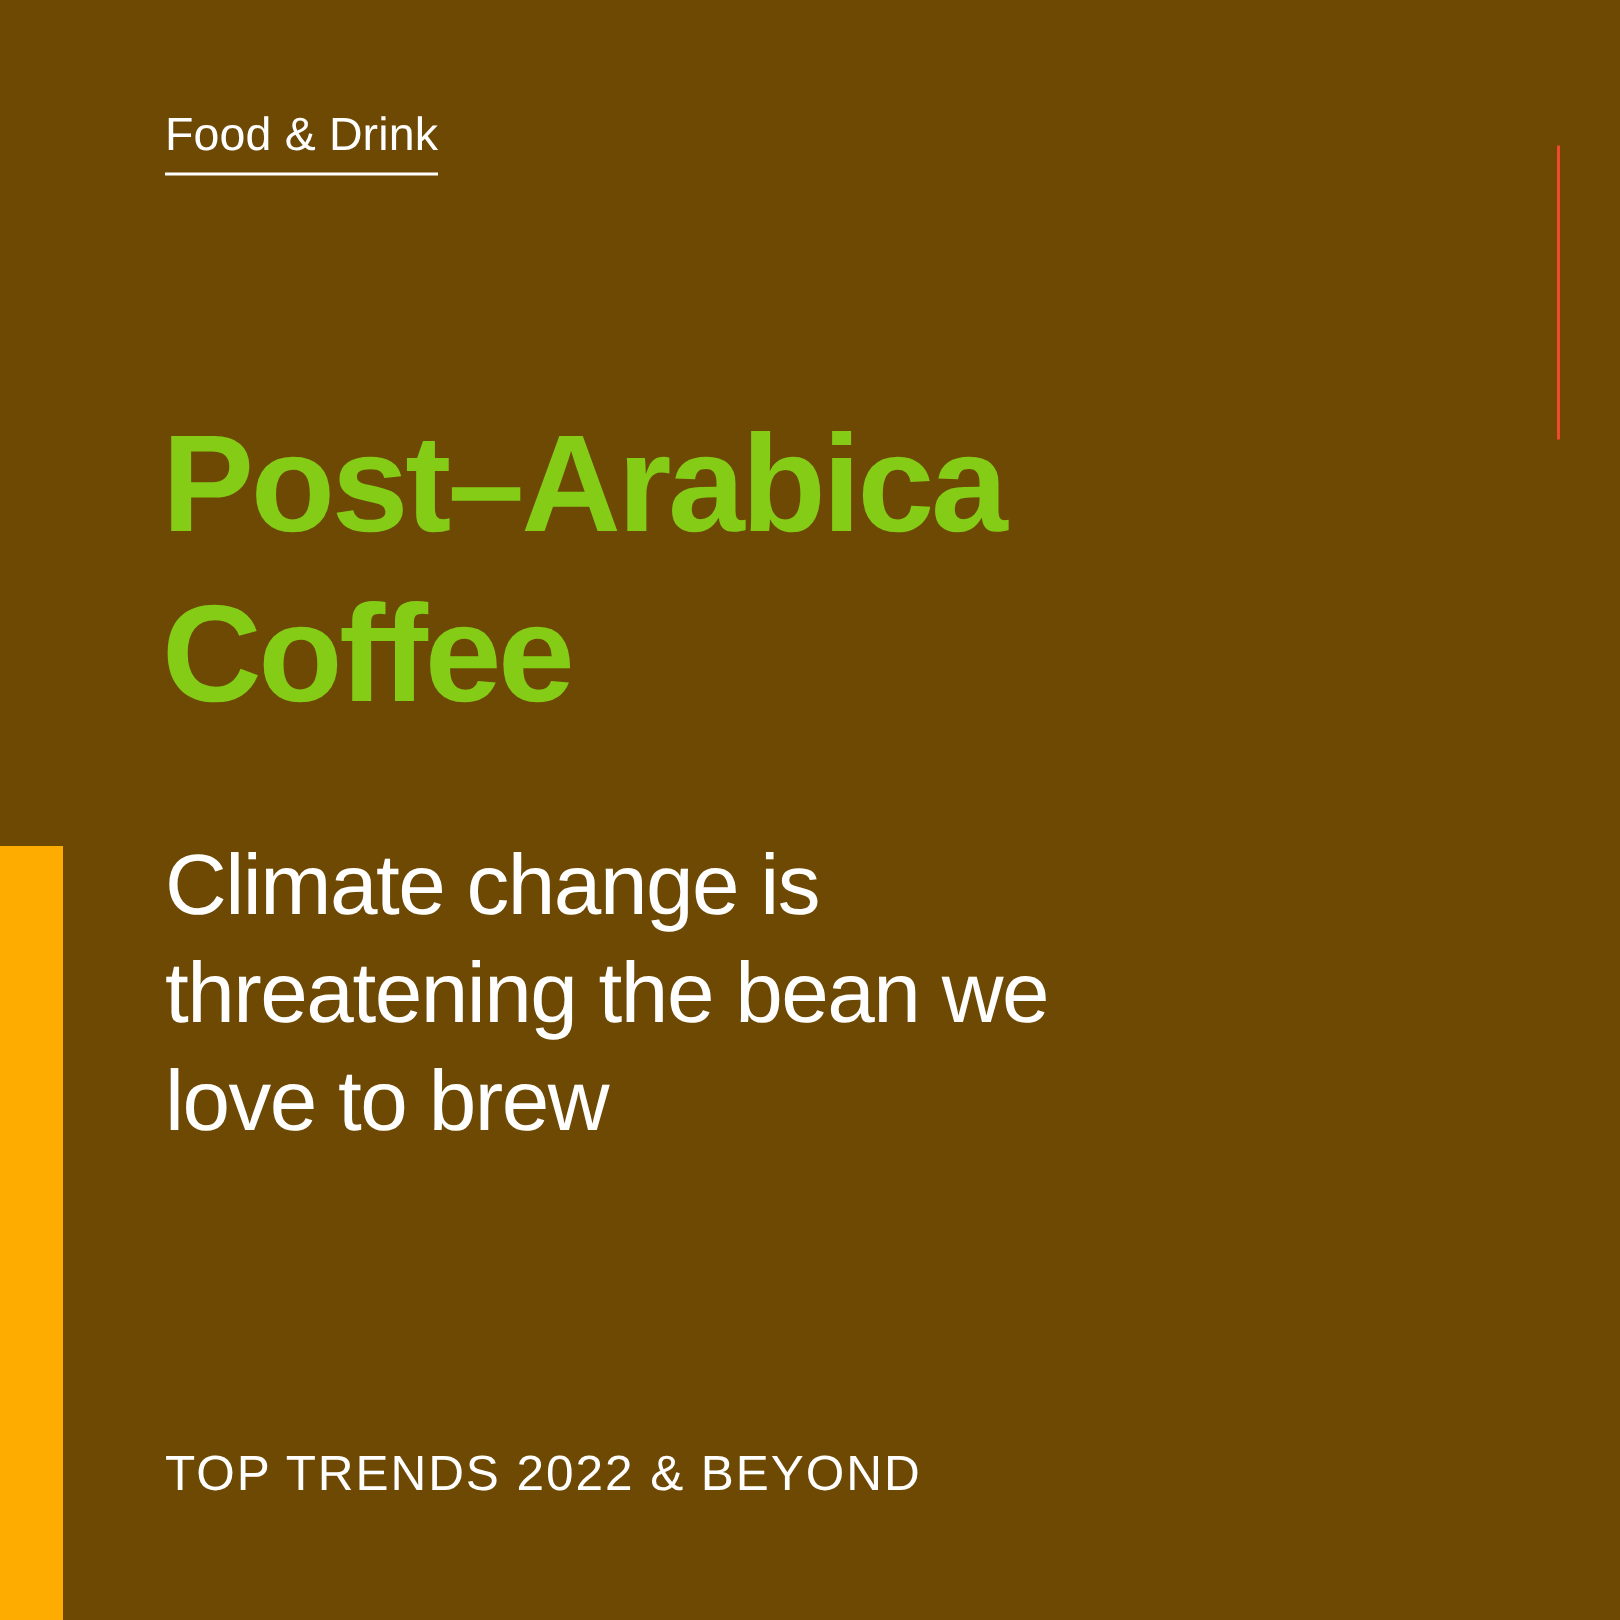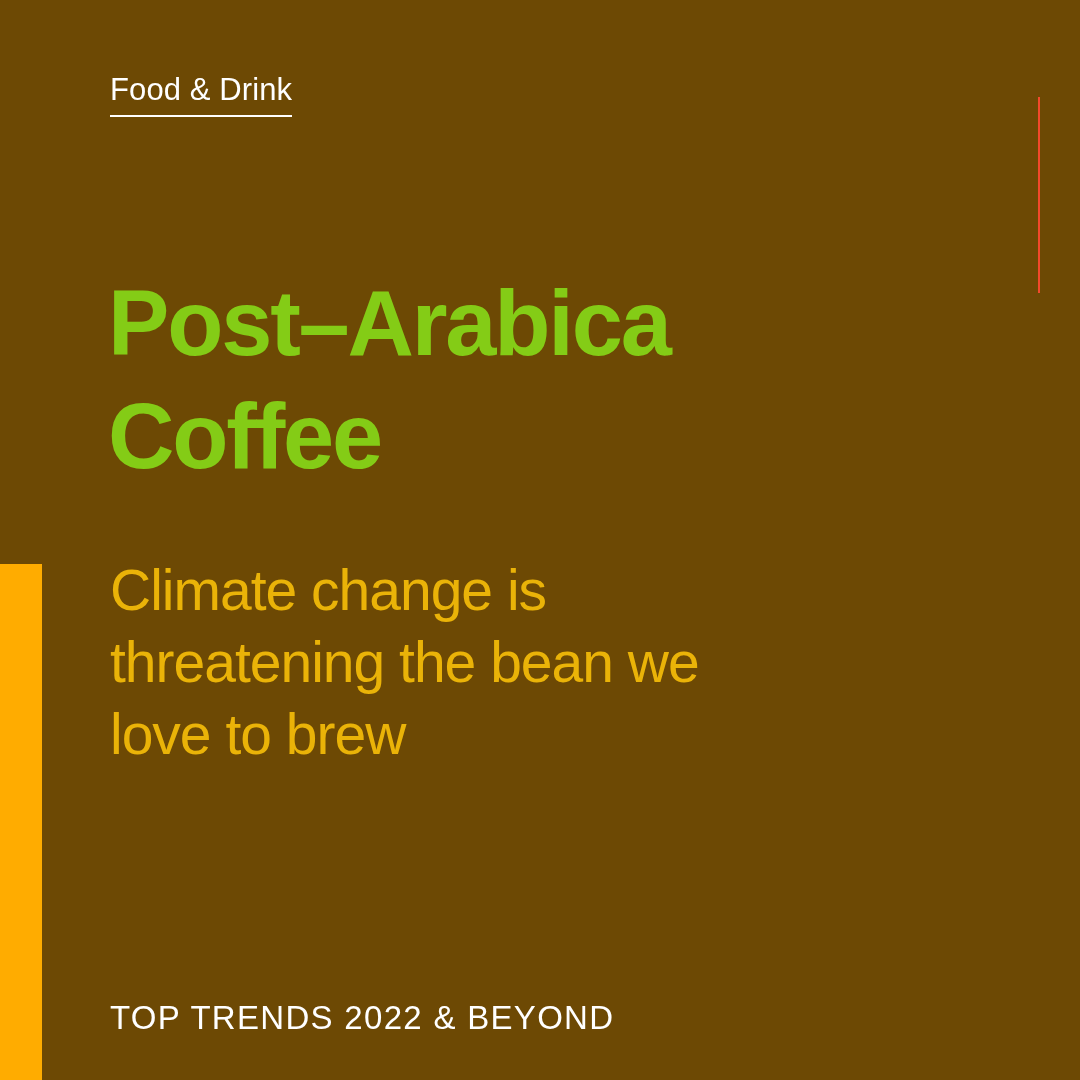--- a/index.html
+++ b/index.html
@@ -73,37 +73,36 @@
 
   
   .subheadline {
     position: absolute;
     left: 110px;
     top: 554px;
     margin: 0;
     font-size: 57px;
     font-weight: 400;
     line-height: 72px;
-    color: #eab308;
+    color: #ffffff;
     letter-spacing: -1px;
     max-width: 620px;
   }
 
   
   .footer {
     position: absolute;
     left: 110px;
     top: 962px;
     font-size: 33px;
     font-weight: 400;
     line-height: 1.2;
     color: #ffffff;
     letter-spacing: 1.3px;
     white-space: nowrap;
-    margin-top: 36px;
   }
 </style>
 </head>
 <body>
 
 <div class="poster">
 
   <div class="block-red"></div>
 
   <div class="block-yellow"></div>

